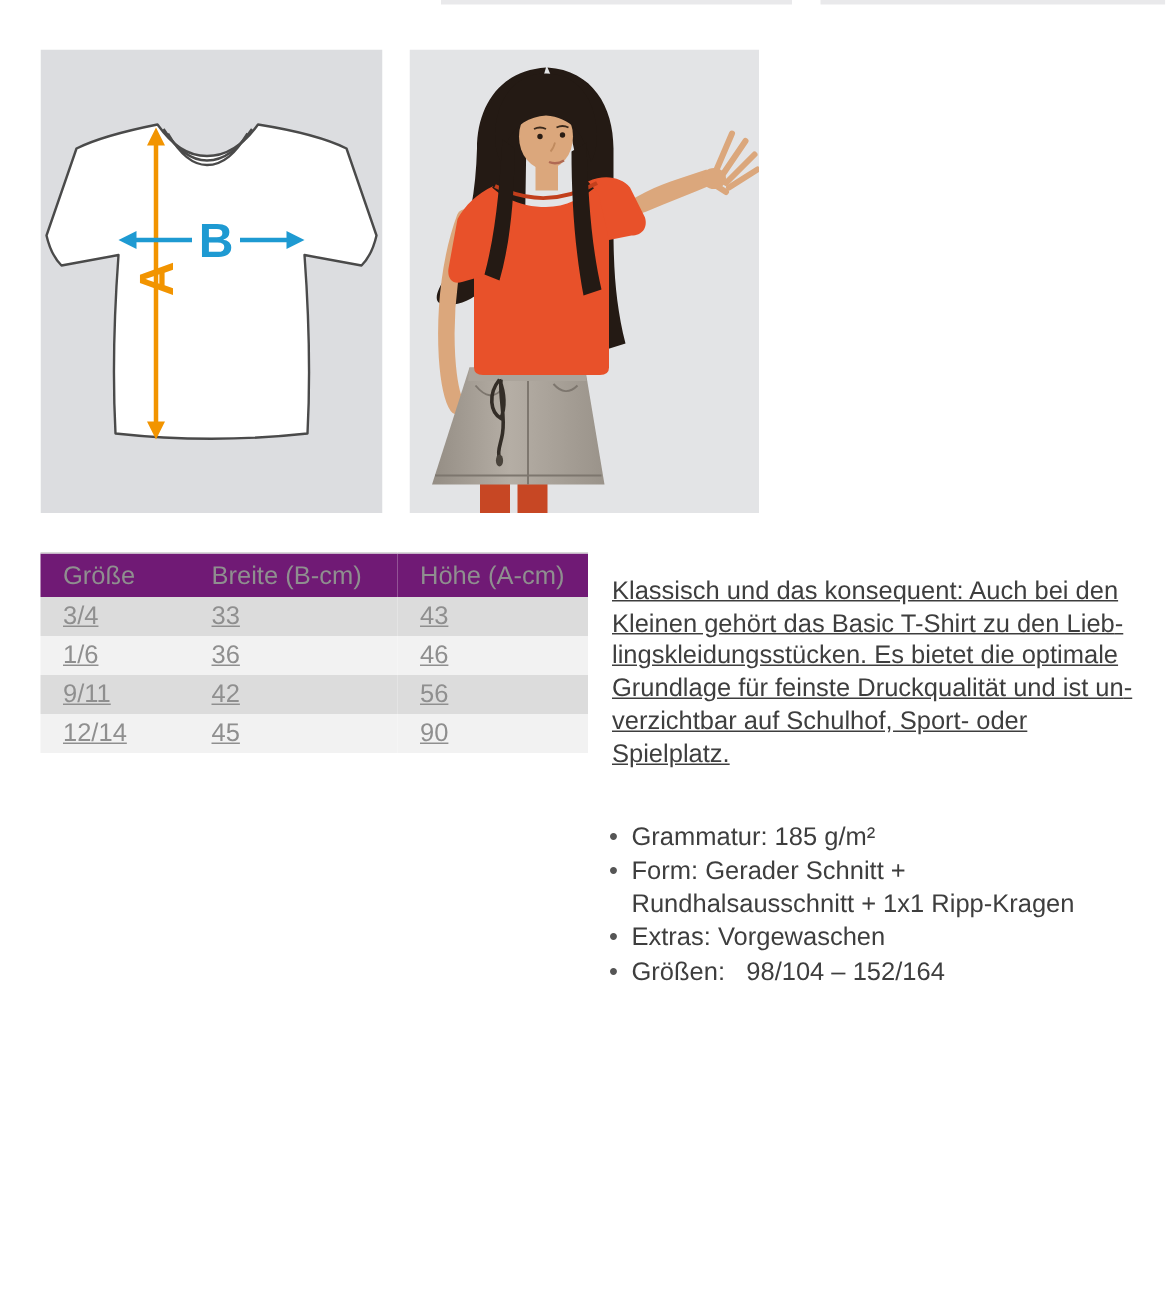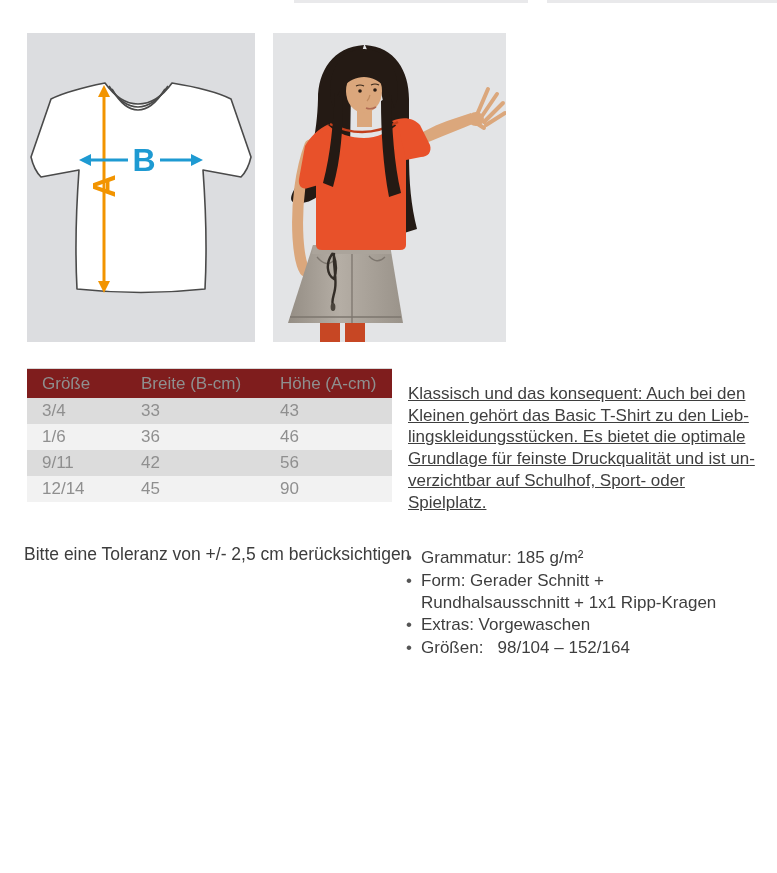--- a/index.html
+++ b/index.html
@@ -20,23 +20,23 @@
   .size-table{
     position:absolute;left:27px;top:368px;width:365px;
     border-collapse:collapse;table-layout:fixed;
     font-size:17px;color:#8f8f8f;
   }
   .size-table col.c1{width:99px}
   .size-table col.c2{width:139px}
   .size-table col.c3{width:127px}
   .size-table th{
     height:29px;font-weight:normal;text-align:left;padding:0 0 0 15px;
-    background:#7f1d1d;border-top:1px solid #d8d8d8;color:#8f8f8f;
-  }
-  .size-table td{height:26px;padding:0 0 0 15px;}
+    background:#701a75;border-top:1px solid #d8d8d8;color:#8f8f8f;
+  }
+  .size-table td{height:26px;padding:0 0 0 15px;text-decoration:underline;}
   .size-table tbody tr:nth-child(odd){background:#dcdcdc;}
   .size-table tbody tr:nth-child(even){background:#f2f2f2;}
 
   .tolerance-note{
     position:absolute;left:24px;top:544px;
     font-size:17.5px;color:#3d3d3d;white-space:nowrap;
   }
 
   
   .description{position:absolute;left:396px;top:371px;width:360px;color:#3e3e3e;}
@@ -211,21 +211,20 @@
         <td>56</td>
       </tr>
       <tr>
         <td>12/14</td>
         <td>45</td>
         <td>90</td>
       </tr>
     </tbody>
   </table>
 
-  <div class="tolerance-note">Bitte eine Toleranz von +/- 2,5 cm berücksichtigen</div>
 
   <div class="description">
     <p>Klassisch und das konsequent: Auch bei den Kleinen gehört das Basic T-Shirt zu den Lieb­lingskleidungsstücken. Es bietet die optimale Grundlage für feinste Druckqualität und ist un­verzichtbar auf Schulhof, Sport- oder Spielplatz.</p>
     <ul>
       <li>Grammatur: 185 g/m²</li>
       <li>Form: Gerader Schnitt + Rundhalsausschnitt + 1x1 Ripp-Kragen</li>
       <li>Extras: Vorgewaschen</li>
       <li>Größen:   98/104 – 152/164</li>
     </ul>
   </div>

